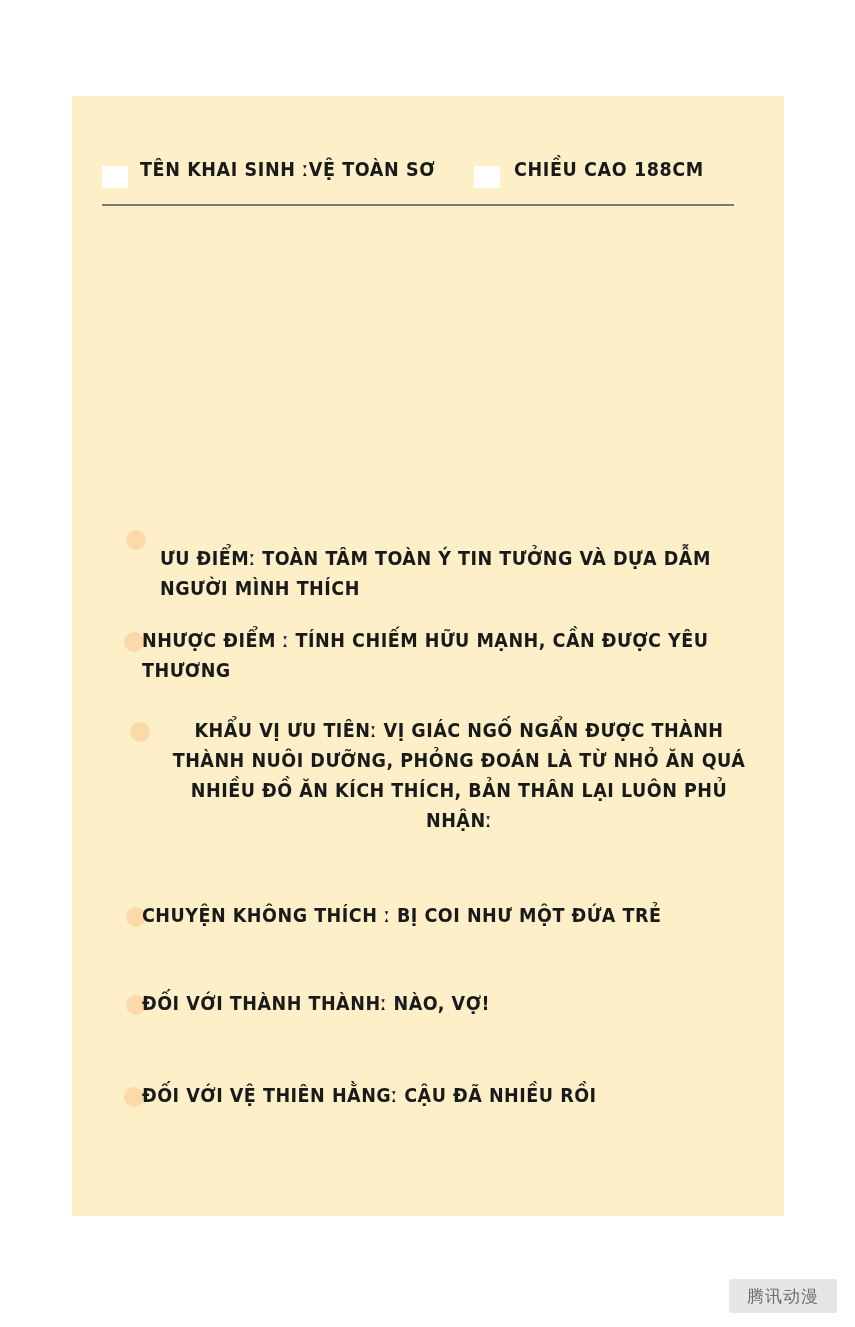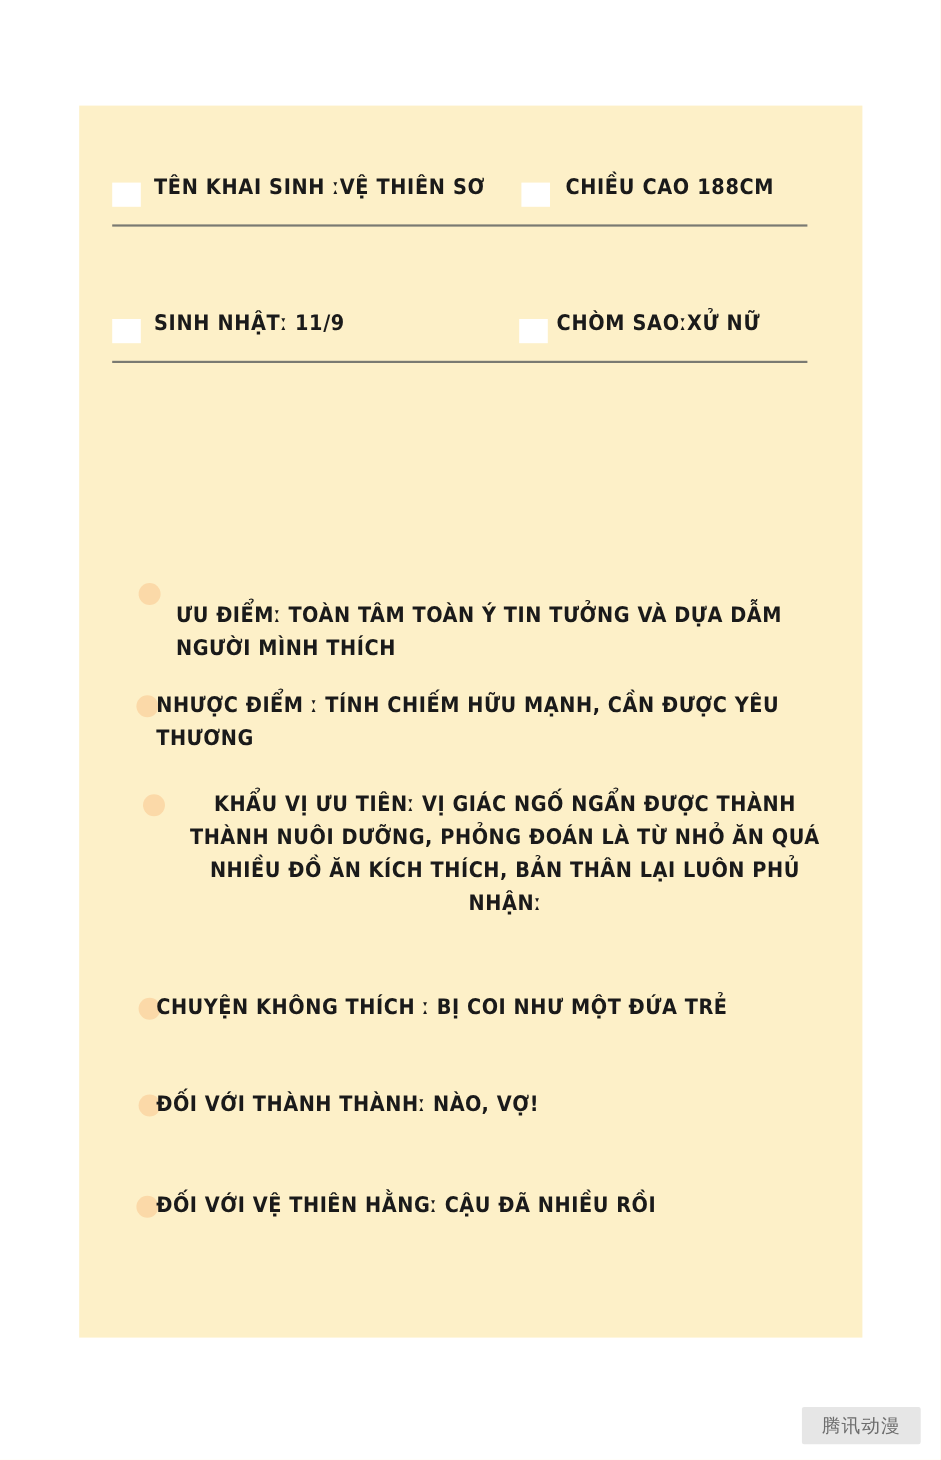--- a/index.html
+++ b/index.html
@@ -132,31 +132,25 @@
   }
 </style>
 </head>
 <body>
 
 <div class="page">
   <div class="content">
 
     <div class="field-row r1">
       <span class="sq a"></span>
-      <span class="ftext left">TÊN KHAI SINH ːVỆ THIÊN SƠ</span>
+      <span class="ftext left">TÊN KHAI SINH ːVỆ TOÀN SƠ</span>
       <span class="sq b"></span>
       <span class="ftext right">CHIỀU CAO 188CM</span>
     </div>
 
-    <div class="field-row r2">
-      <span class="sq a"></span>
-      <span class="ftext left">SINH NHẬTː 11/9</span>
-      <span class="sq c"></span>
-      <span class="ftext right">CHÒM SAOːXỬ NỮ</span>
-    </div>
 
 
     <div class="bullet-item b1">
       <span class="dot"></span>
       <span class="btext">ƯU ĐIỂMː TOÀN TÂM TOÀN Ý TIN TƯỞNG VÀ DỰA DẪM NGƯỜI MÌNH THÍCH</span>
     </div>
 
     <div class="bullet-item b2">
       <span class="dot"></span>
       <span class="btext">NHƯỢC ĐIỂM ː TÍNH CHIẾM HỮU MẠNH, CẦN ĐƯỢC YÊU THƯƠNG</span>

